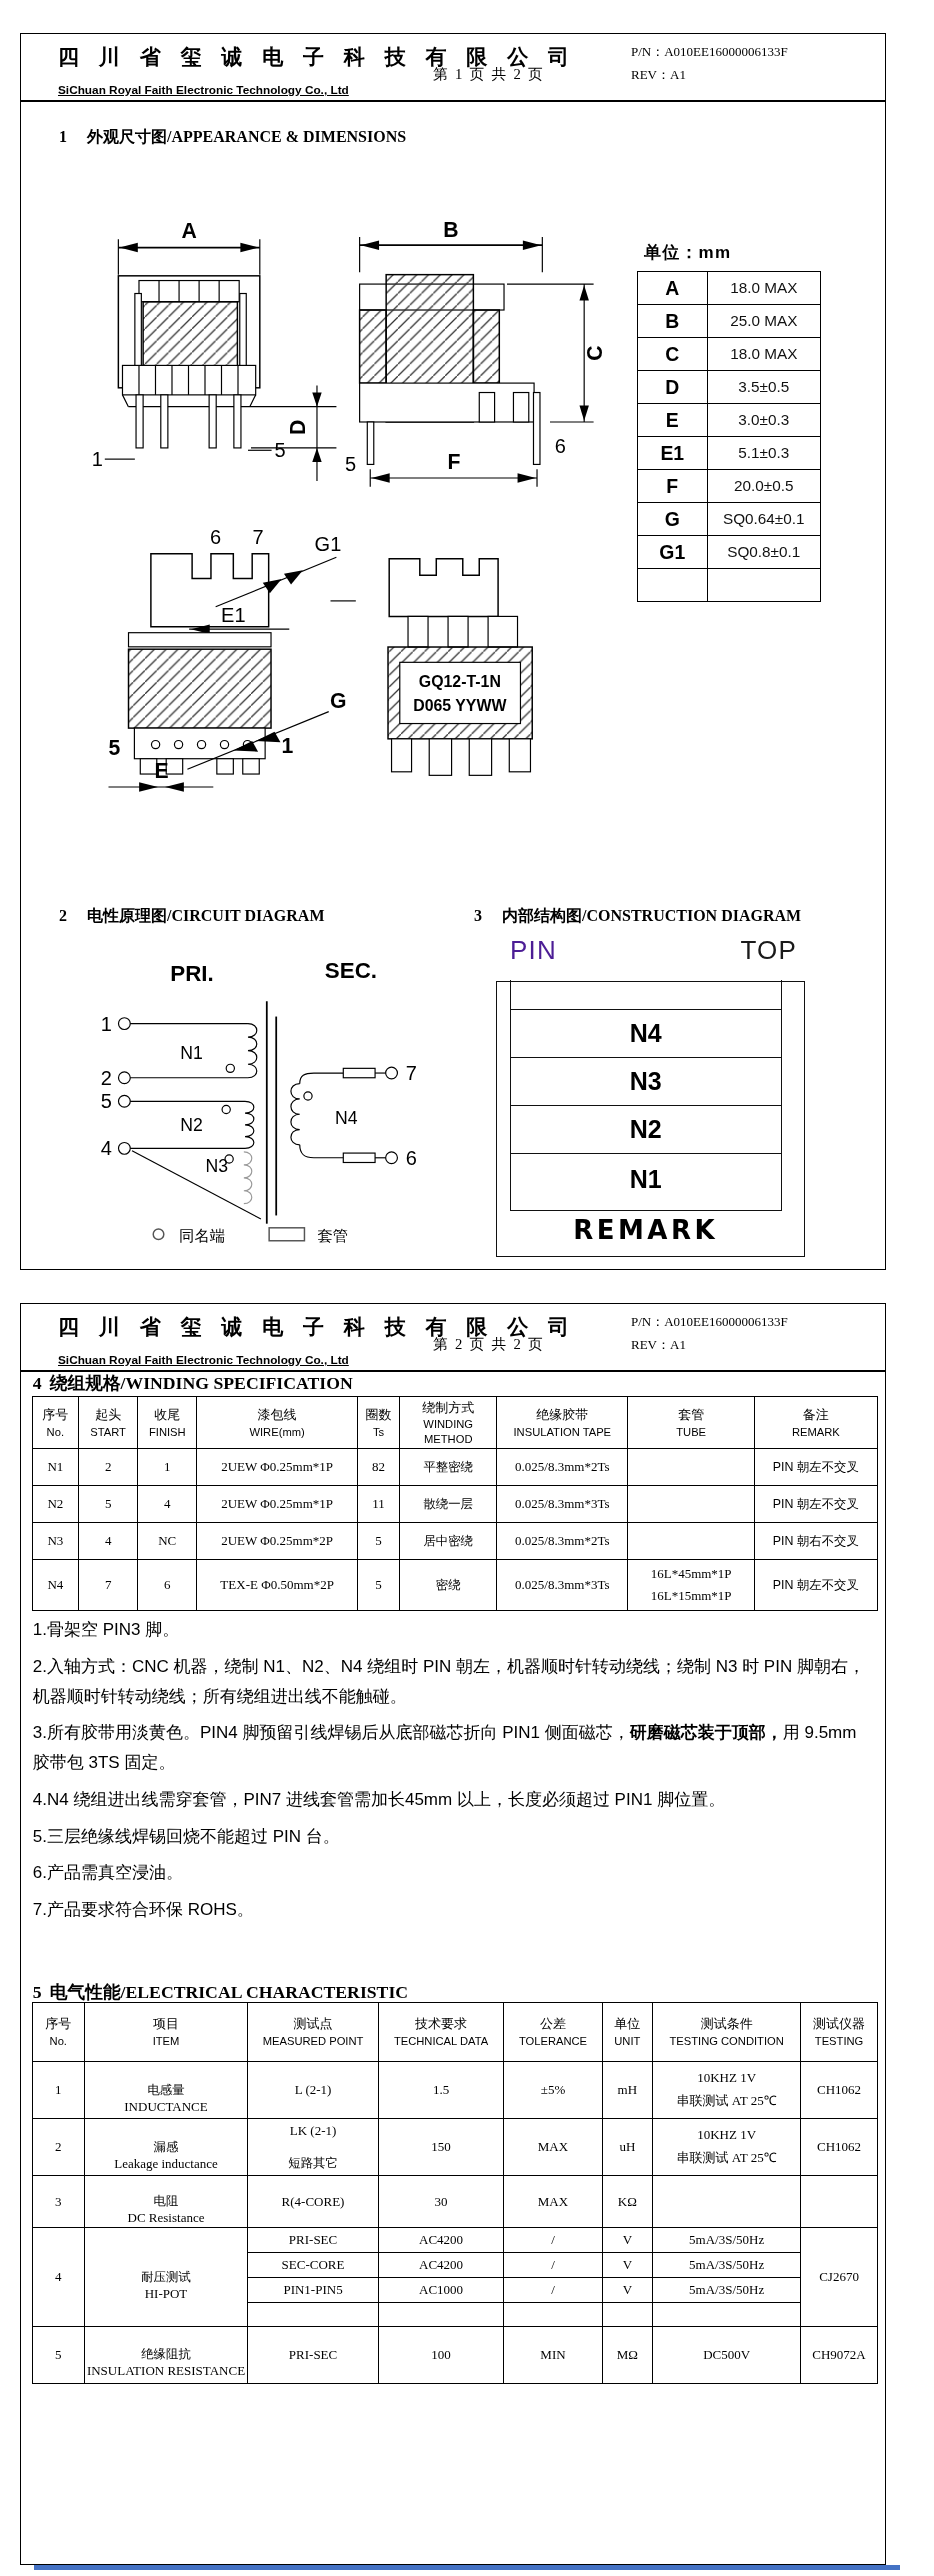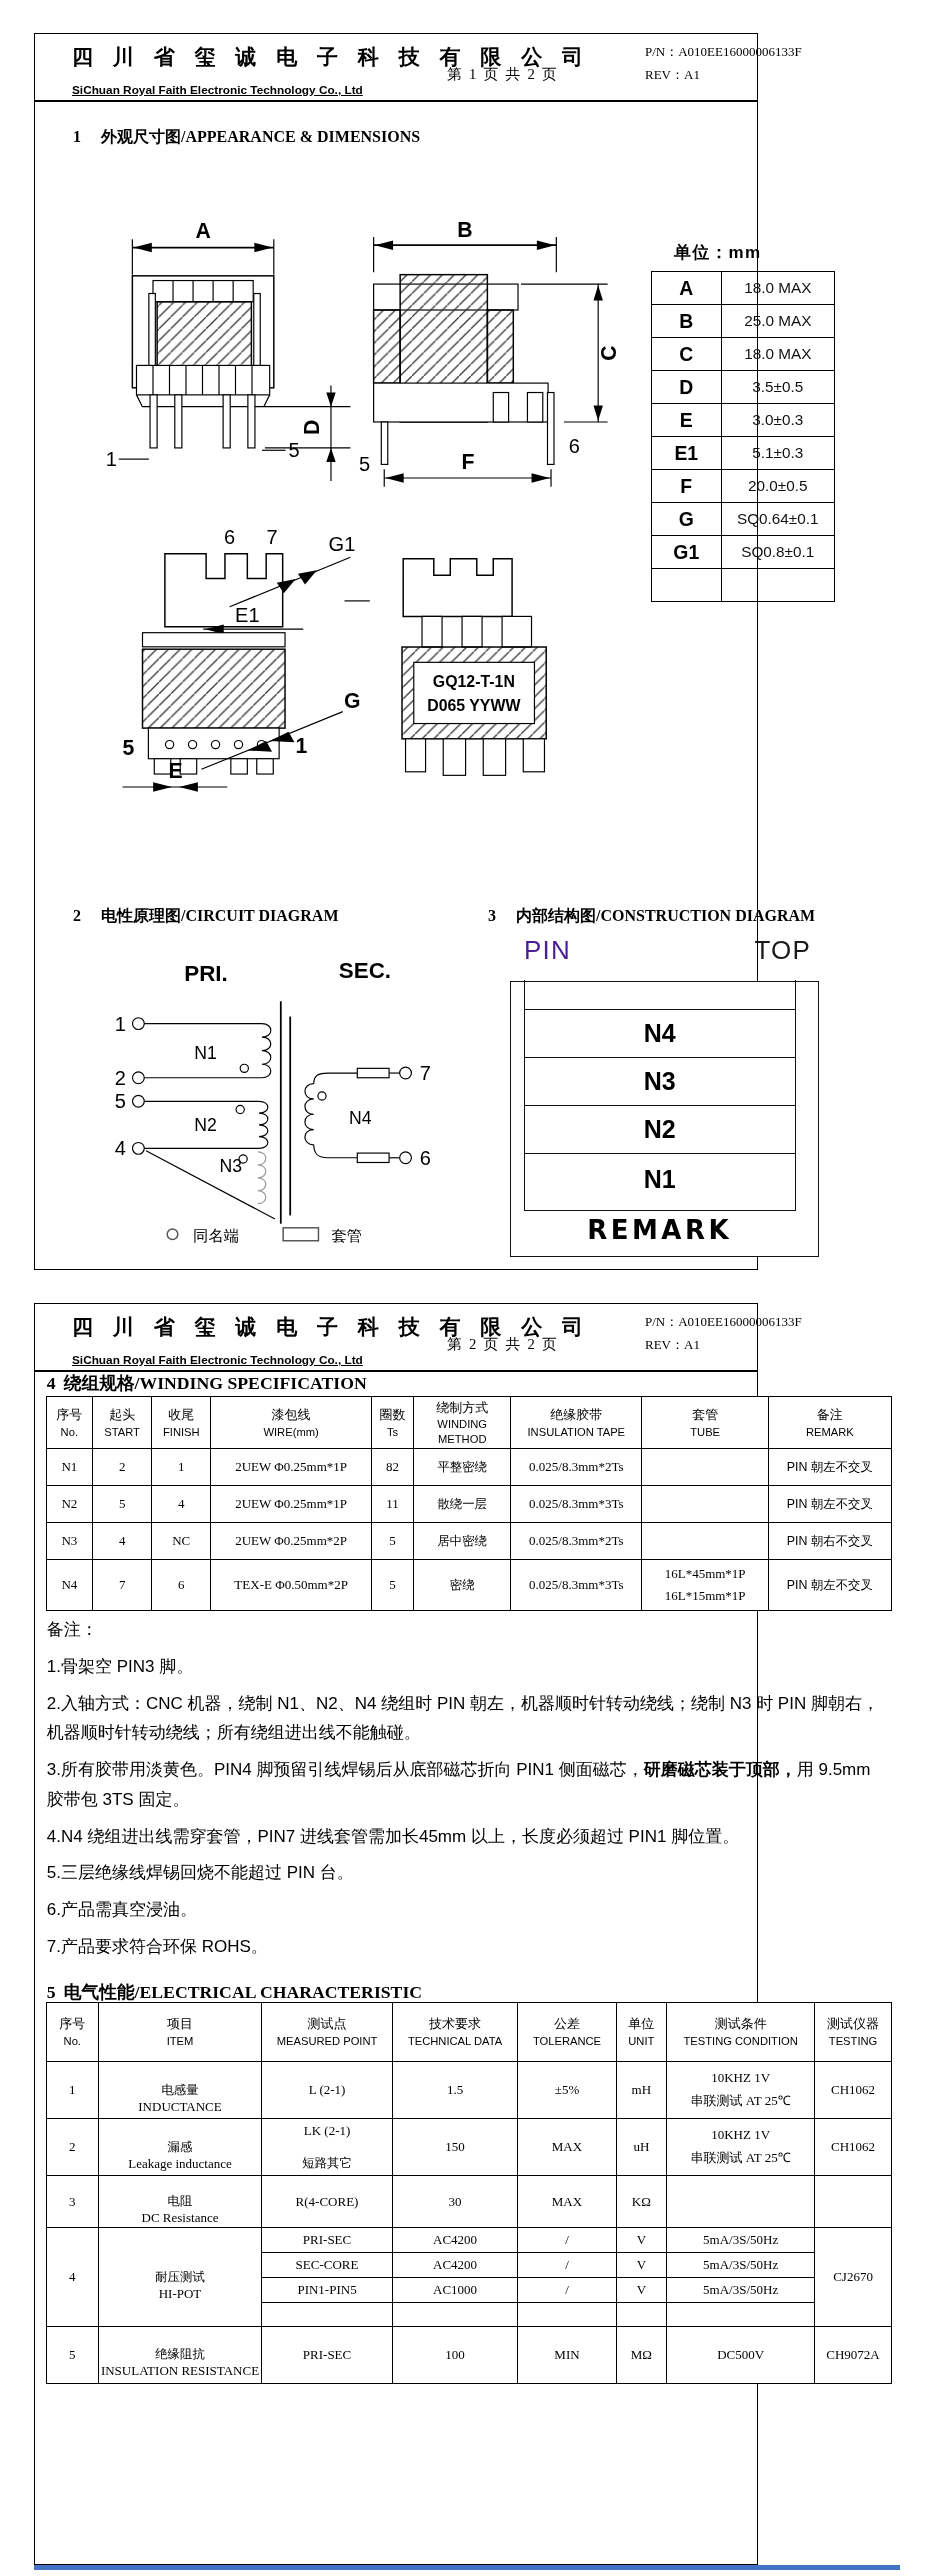--- a/index.html
+++ b/index.html
@@ -2,21 +2,21 @@
 <html style="font-size:9.4px"><head>
 <meta charset="utf-8">
 <style>
   * { box-sizing: border-box; margin: 0; padding: 0; }
   html,body { background:#ffffff; }
   body {
     width: 934px; height: 2576px; position: relative;
     font-family: "Liberation Sans", sans-serif; color: #000;
   }
   .page {
-    position: absolute; left: 34px; width: 724px;
+    position: absolute; left: 20px; width: 866px;
     border: 1.8px solid #000; background: #fff;
   }
   #page1 { top: 33px;  height: 1237px; }
   #page2 { top: 1303px; height: 1262px; }
 
   
   .hdr-company-cn { position:absolute; left:37px; top:9.4px; font-size:21px; font-weight:bold; letter-spacing:7px; white-space:nowrap; }
   .hdr-company-en { position:absolute; left:37px; top:49px; font-size:11.8px; font-weight:bold; text-decoration:underline; white-space:nowrap; }
   .hdr-page-info  { position:absolute; left:412px; top:31px; font-size:14.7px; font-family:"Liberation Serif",serif; letter-spacing:1.8px; white-space:nowrap; }
   .hdr-pn  { position:absolute; left:610px; top:9.4px; font-size:13px; font-family:"Liberation Serif",serif; white-space:nowrap; }
@@ -48,21 +48,21 @@
   .markT{ font-size:27px; font-weight:bold; }
 
   #svg-front  { left:53px;  top:177px; }
   #svg-side   { left:318px; top:177px; }
   #svg-bottom { left:17.7px;  top:483px; }
   #svg-top    { left:321px; top:500px; }
   #svg-circuit{ left:50px;  top:919px; }
 
   
   #dim-block { position:absolute; left:616px; top:207px; width:184px; }
-  .dim-unit  { font-size:17px; font-weight:bold; letter-spacing:1.2px; margin:0 0 7px 23px; }
+  .dim-unit  { font-size:17px; font-weight:bold; letter-spacing:1.2px; margin:0 0 7px 7px; }
   #dim-table { border-collapse:collapse; width:100%; table-layout:fixed; }
   #dim-table td { border:1.2px solid #000; height:33px; text-align:center; vertical-align:middle; }
   .dim-key { width:38%; font-size:19.4px; font-weight:bold; }
   .dim-val { font-size:15.3px; color:#111; }
 
   
   #construction { position:absolute; left:457px; top:901px; width:354px; height:348px; }
   .cons-pin { position:absolute; left:32px;  top:0;  font-size:26px; letter-spacing:1.2px; color:#4c1d95; }
   .cons-top { position:absolute; right:35px; top:0;  font-size:26px; letter-spacing:1.2px; color:#1a1a1a; }
   .cons-outer { position:absolute; left:17.7px; top:46px; width:309px; height:276px; border:1.8px solid #111; background:#fff; }
@@ -527,21 +527,20 @@
         <td>
             <div class="sv">16L*45mm*1P</div>
             <div class="sv" style="margin-top:5.9px">16L*15mm*1P</div>
           </td>
         <td class="scn">PIN 朝左不交叉</td>
       </tr>
     </tbody>
   </table>
 
   <div id="notes">
-    <div class="note">备注：</div>
     <div class="note">1.骨架空 PIN3 脚。</div>
     <div class="note">2.入轴方式：CNC 机器，绕制 N1、N2、N4 绕组时 PIN 朝左，机器顺时针转动绕线；绕制 N3 时 PIN 脚朝右，机器顺时针转动绕线；所有绕组进出线不能触碰。</div>
     <div class="note"><span>3.所有胶带用淡黄色。PIN4 脚预留引线焊锡后从底部磁芯折向 PIN1 侧面磁芯，</span><span class="bold">研磨磁芯装于顶部，</span><span>用 9.5mm 胶带包 3TS 固定。</span></div>
     <div class="note">4.N4 绕组进出线需穿套管，PIN7 进线套管需加长45mm 以上，长度必须超过 PIN1 脚位置。</div>
     <div class="note">5.三层绝缘线焊锡回烧不能超过 PIN 台。</div>
     <div class="note">6.产品需真空浸油。</div>
     <div class="note">7.产品要求符合环保 ROHS。</div>
   </div>
 
   <div class="section-title" id="s5-title">

